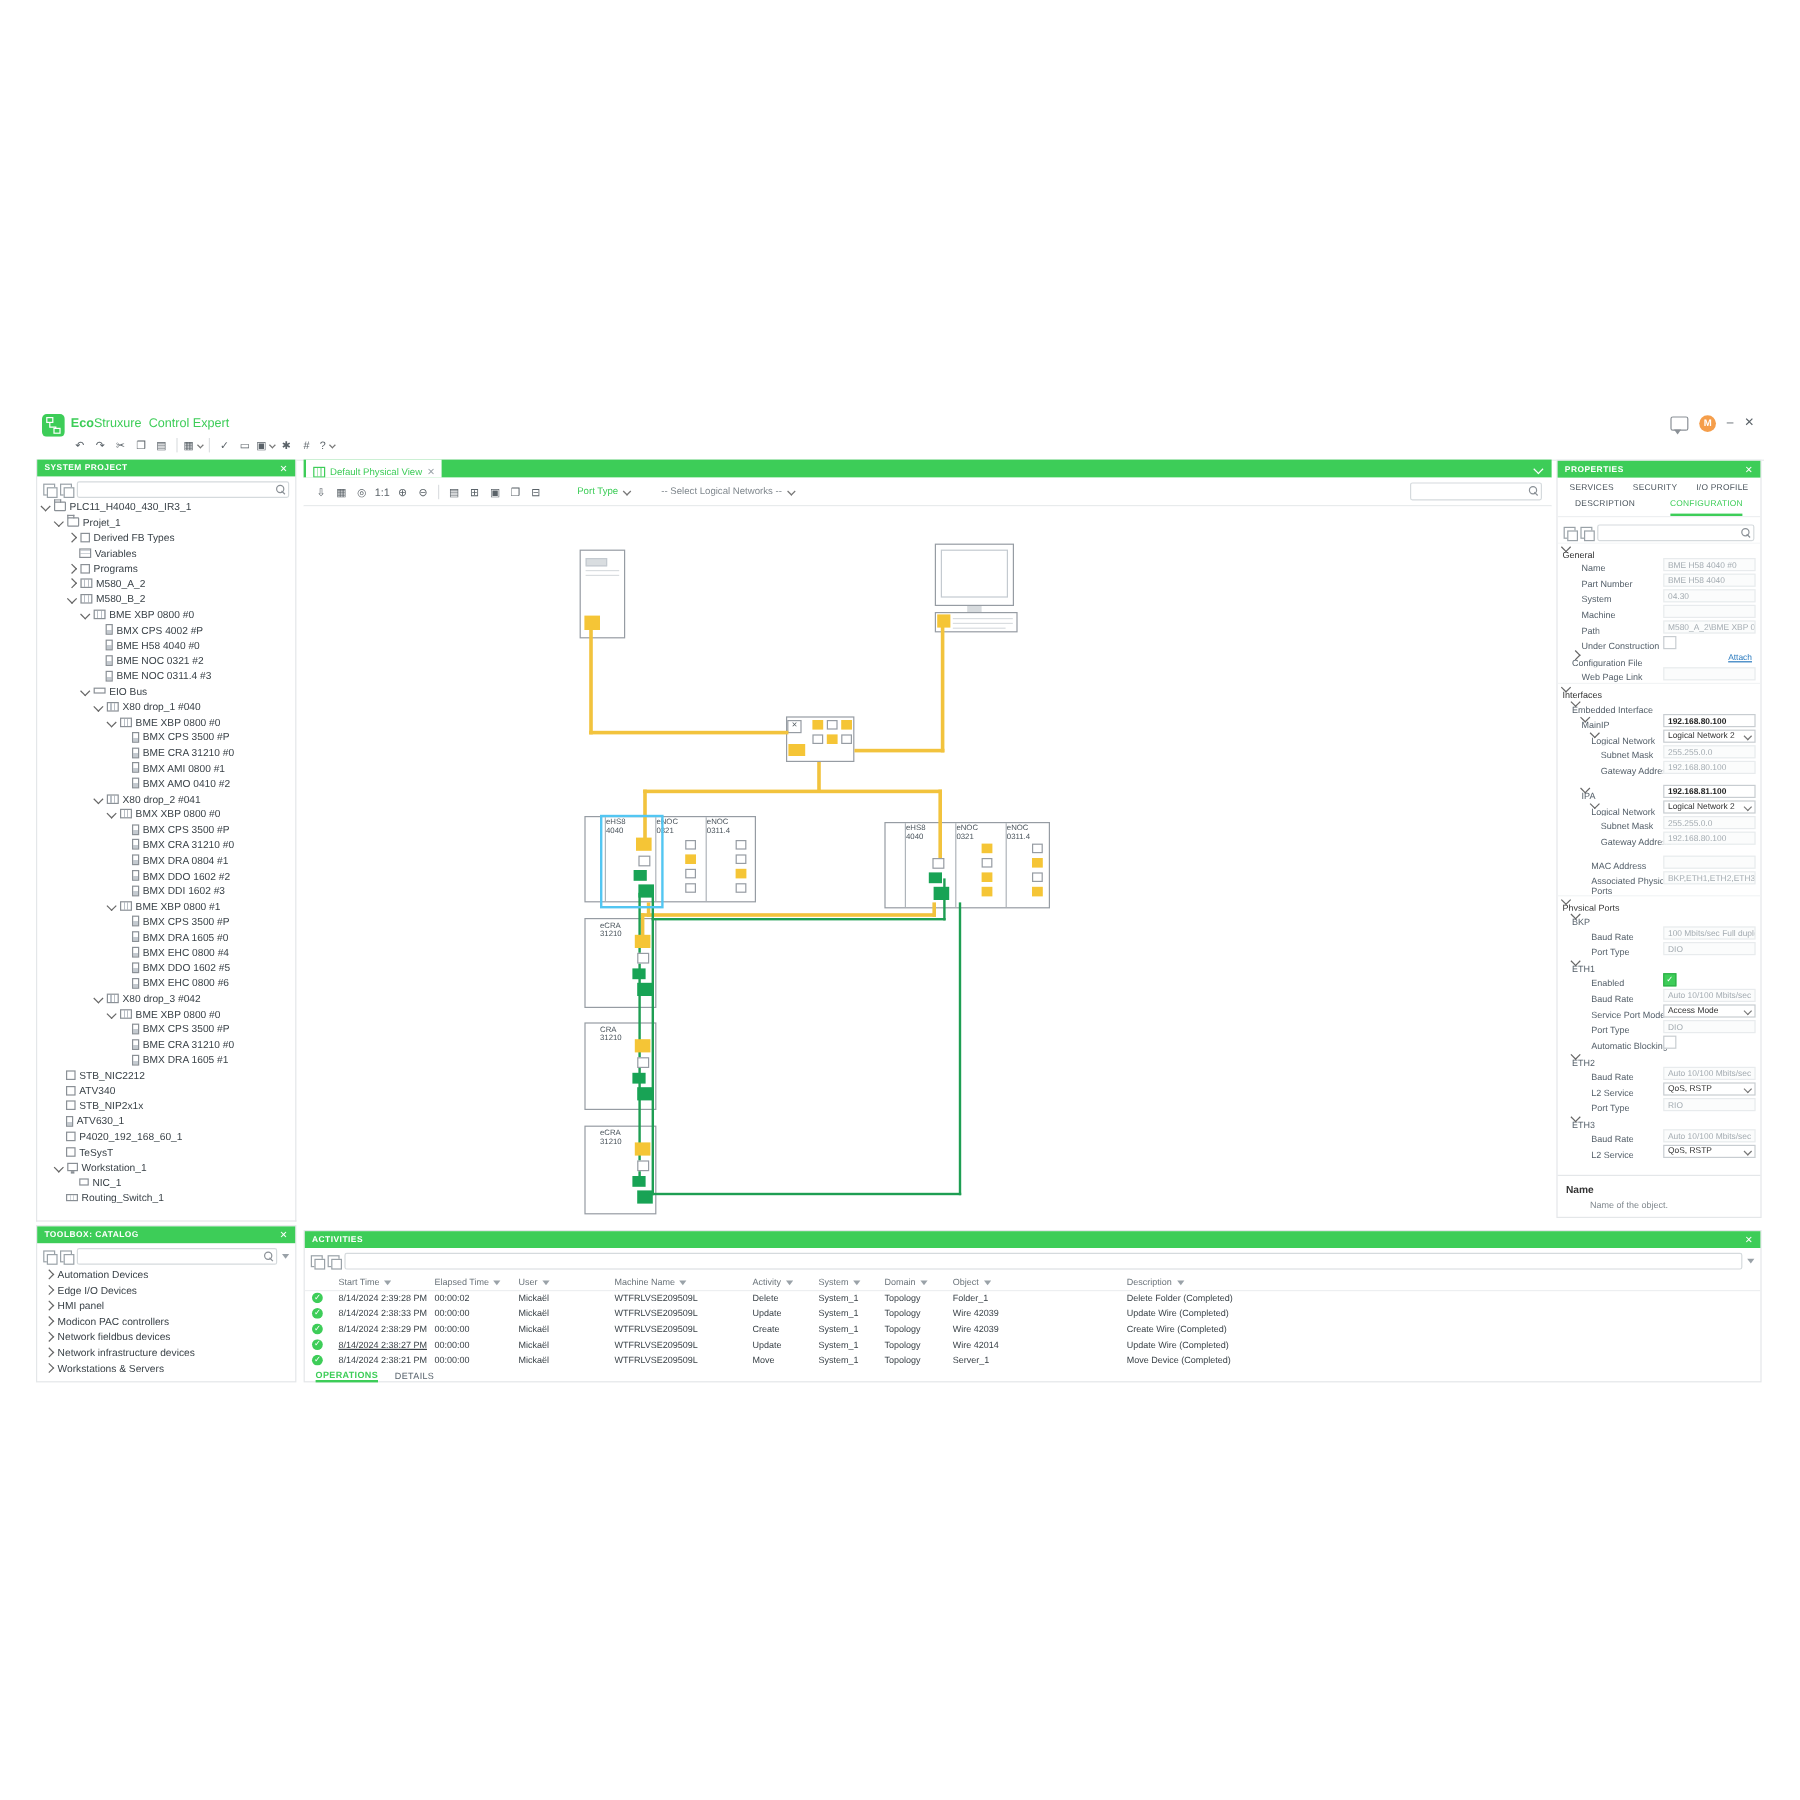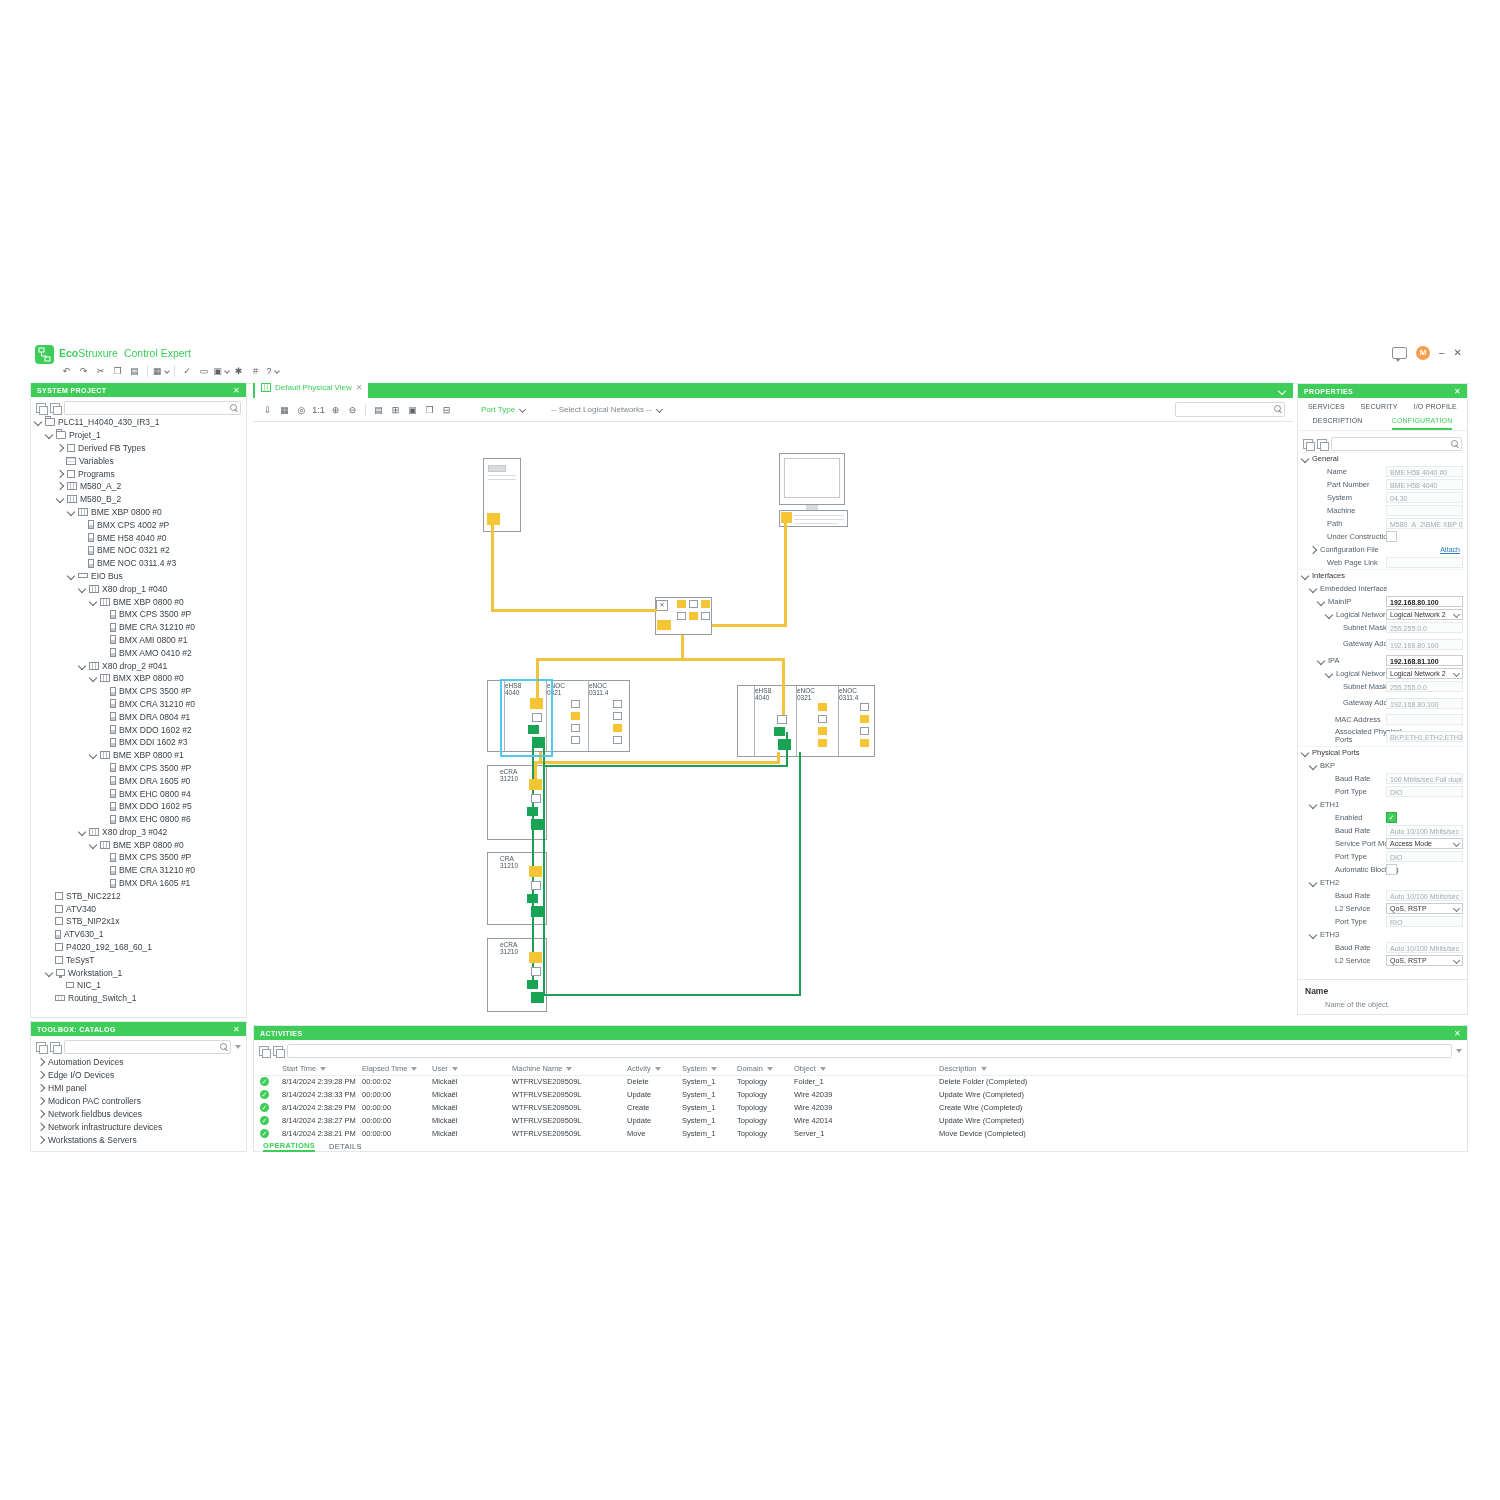--- a/index.html
+++ b/index.html
@@ -54,21 +54,21 @@
   .ti-nic{width:8px;height:6px;}
   .ti-ws{width:9px;height:7px;}
   .ti-ws::after{content:"";position:absolute;left:2px;bottom:-3px;width:3px;height:2px;background:#8A9096;}
   .ti-rsw{height:6px;background:repeating-linear-gradient(90deg,#fff 0 2px,#CED3D8 2px 3px);}
   
   #tb-panel{left:30px;top:1021px;width:217px;height:131px;border:1px solid #E4E7E9;background:#fff;box-sizing:border-box;}
   #tb-list{position:absolute;left:0;top:33px;right:0;bottom:0;overflow:hidden;}
   .tbrow{display:flex;align-items:center;height:13px;font-size:8.5px;color:#3A4248;padding-left:7px;}
   
   #tabstrip{left:253px;top:383px;width:1040px;height:15px;background:#3DCD58;display:flex;align-items:stretch;}
-  .tab{background:#fff;display:flex;align-items:flex-start;gap:4px;padding:0 6px;margin-left:2px;font-size:8px;color:#3DCD58;}
+  .tab{background:#fff;display:flex;align-items:flex-end;gap:4px;padding:0 6px;margin-left:2px;font-size:8px;color:#3DCD58;}
   .tabicon{width:8px;height:7px;border:1px solid #3DCD58;background:repeating-linear-gradient(90deg,#fff 0 2px,#A8E8B4 2px 3px);}
   .tabx{color:#9AA2A8;font-size:8px;}
   .strip-chev{margin-left:auto;margin-right:8px;align-self:center;width:5px;height:5px;border-right:1px solid #fff;border-bottom:1px solid #fff;transform:rotate(45deg);}
   #canvas-toolbar{left:253px;top:398px;width:1040px;height:24px;border-bottom:1px solid #E3E6E8;background:#fff;display:flex;align-items:center;box-sizing:border-box;padding-left:6px;}
   #cv-icons{display:flex;align-items:center;}
   .dd{display:flex;align-items:center;gap:5px;font-size:8px;margin-left:26px;}
   .dd.green{color:#3DCD58;}
   .dd.gray{color:#80888E;}
   #cv-search{margin-left:auto;margin-right:8px;width:108px;height:13px;border:1px solid #D5DADD;border-radius:2px;position:relative;}
   #cv-search .mag{position:absolute;right:2px;top:2px;}
@@ -88,21 +88,21 @@
   .sel{position:absolute;border:2px solid #53C6F2;background:transparent;}
   .xbox{position:absolute;border:1px solid #969CA3;font-size:6px;color:#5A6268;text-align:center;line-height:8px;background:#fff;}
   
   #pr-panel{left:1297px;top:383px;width:171px;height:632px;border:1px solid #E4E7E9;background:#fff;box-sizing:border-box;}
   #pr-tabs-top{position:absolute;left:0;top:16px;right:0;height:14px;display:flex;justify-content:space-between;padding:0 10px;}
   #pr-tabs-sub{position:absolute;left:0;top:30px;right:0;height:16px;display:flex;justify-content:space-around;border-bottom:1px solid #EDEFF1;}
   .prtab{font-size:7px;color:#4A545C;letter-spacing:.2px;line-height:14px;}
   .prtab.active{color:#3DCD58;border-bottom:2px solid #3DCD58;}
   #pr-filter{position:absolute;left:0;top:49px;right:0;}
   #pr-grid{position:absolute;left:0;top:68px;right:0;height:527px;overflow:hidden;}
-  .prow{position:relative;display:flex;align-items:center;height:13px;font-size:7.5px;color:#55606A;box-sizing:border-box;}
+  .prow{position:relative;display:flex;align-items:flex-start;height:13px;font-size:7.5px;color:#55606A;box-sizing:border-box;flex-direction:column;}
   .prow.tall{height:20px;}
   .prow.group{color:#333;border-top:1px solid #F2F4F5;}
   .plabel{overflow:hidden;line-height:8px;max-width:84px;}
   .pval{position:absolute;left:88px;right:4px;height:11px;font-size:7px;line-height:11px;padding:0 3px;overflow:hidden;white-space:nowrap;box-sizing:border-box;}
   .pval.ro{color:#A3ABB1;background:#FBFCFC;border:1px solid #E8EBED;}
   .pval.edit{color:#222;font-weight:bold;background:#fff;border:1px solid #C8CDD1;}
   .pval.dd2{color:#333;background:#fff;border:1px solid #C8CDD1;display:flex;align-items:center;justify-content:space-between;}
   .pval.link{color:#2B7BBF;text-decoration:underline;text-align:right;border:none;}
   .pcheck{position:absolute;left:88px;width:9px;height:9px;border:1px solid #C8CDD1;background:#fff;font-size:7px;line-height:9px;text-align:center;color:#fff;}
   .pcheck.on{background:#3DCD58;border-color:#2FAE49;}
@@ -965,21 +965,21 @@
         <span class="accell" style="width: 55px;">Create</span>
         <span class="accell" style="width: 55px;">System_1</span>
         <span class="accell" style="width: 57px;">Topology</span>
         <span class="accell" style="width: 145px;">Wire 42039</span>
         <span class="accell" style="width: 268px;">Create Wire (Completed)</span>
       </div>
       <div class="acrow">
         <span class="accell" style="width: 24px; padding-left: 0px;">
           <span class="chk">✓</span>
         </span>
-        <span class="accell" style="width: 80px;">8/14/2024 2:38:27 PM</span>
+        <span class="accell" style="width: 80px; text-decoration: underline;">8/14/2024 2:38:27 PM</span>
         <span class="accell" style="width: 70px;">00:00:00</span>
         <span class="accell" style="width: 80px;">Mickaël</span>
         <span class="accell" style="width: 115px;">WTFRLVSE209509L</span>
         <span class="accell" style="width: 55px;">Update</span>
         <span class="accell" style="width: 55px;">System_1</span>
         <span class="accell" style="width: 57px;">Topology</span>
         <span class="accell" style="width: 145px;">Wire 42014</span>
         <span class="accell" style="width: 268px;">Update Wire (Completed)</span>
       </div>
       <div class="acrow">

